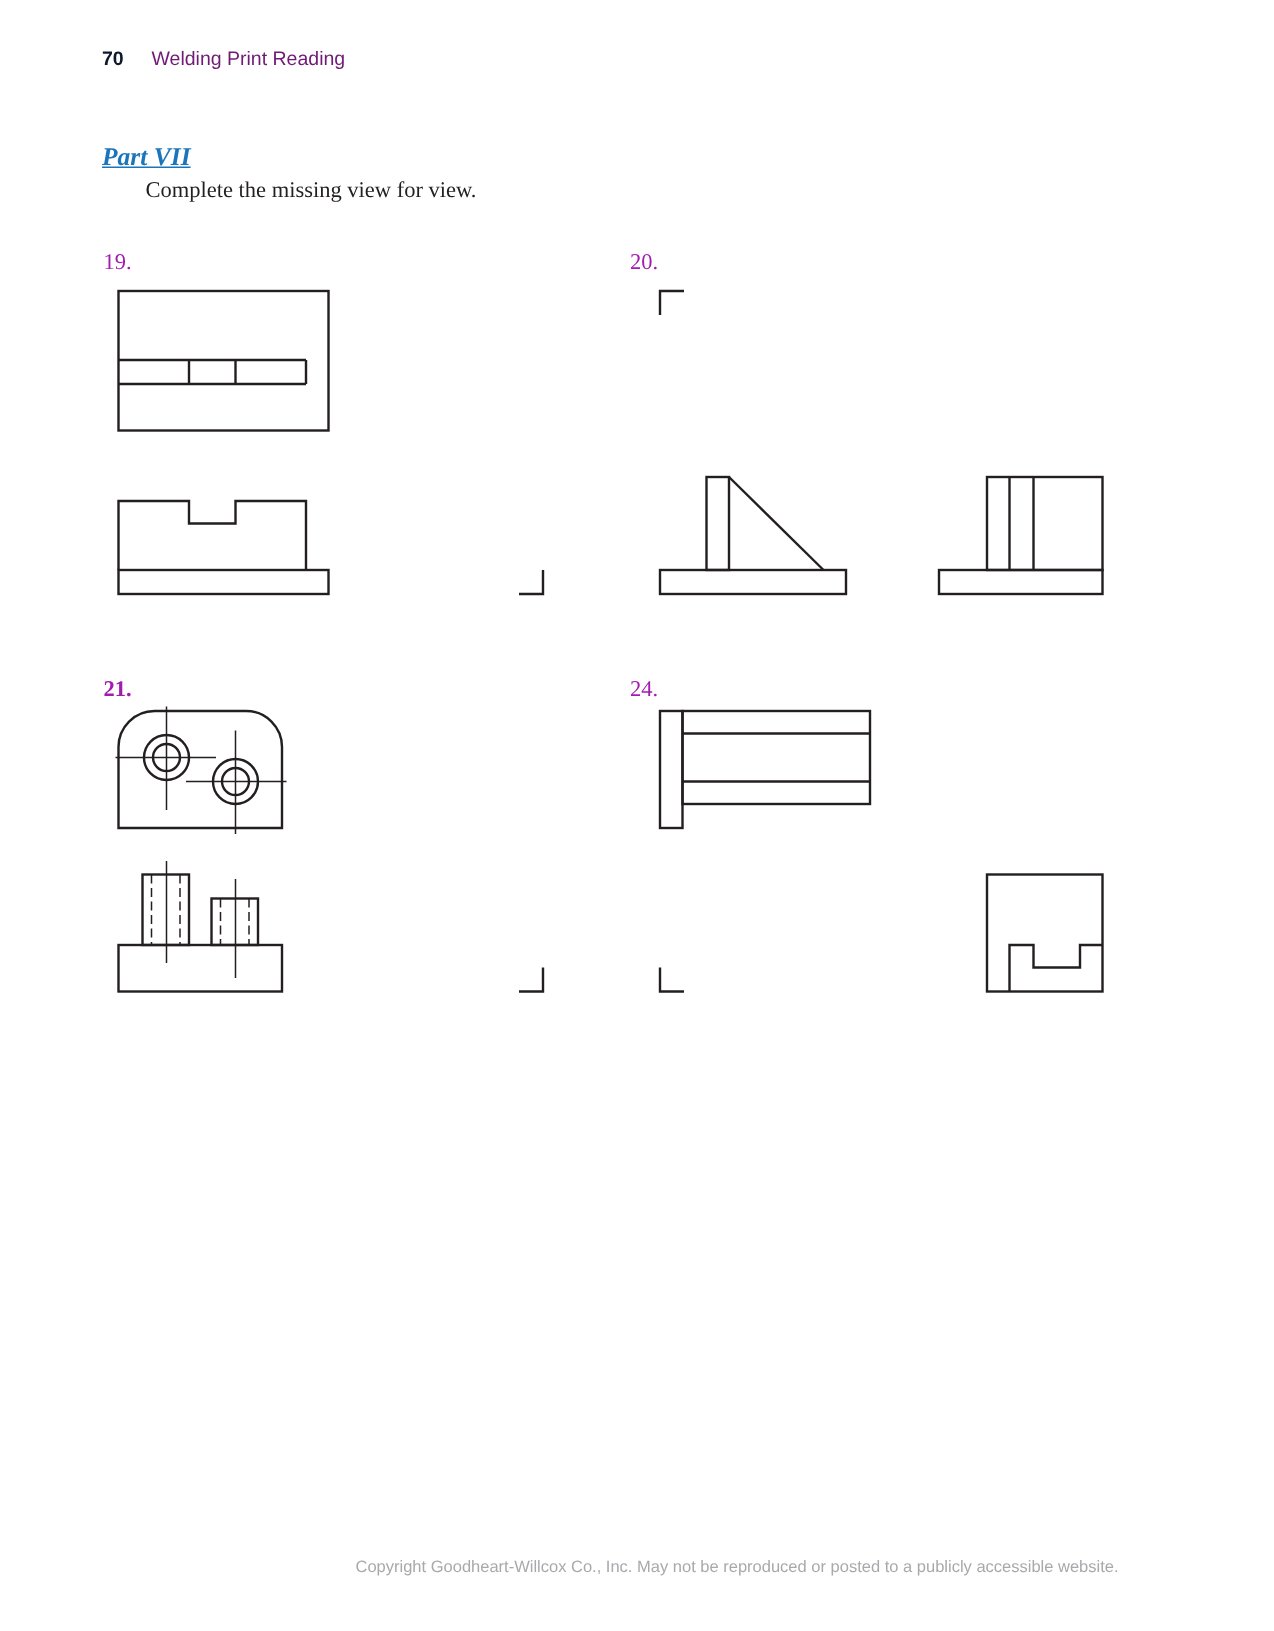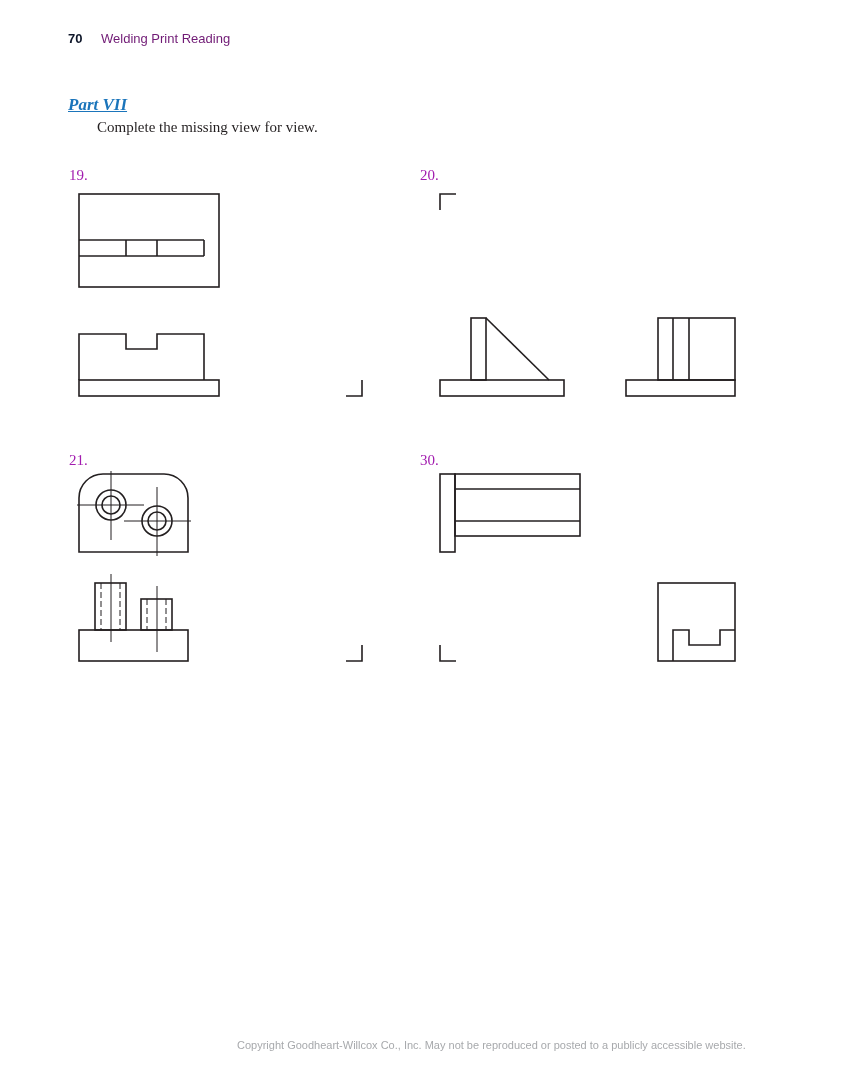--- a/index.html
+++ b/index.html
@@ -20,22 +20,22 @@
 <body>
 
 <div class="abs page-num">70</div>
 <div class="abs running-title">Welding Print Reading</div>
 
 <div class="abs part-title">Part VII</div>
 <div class="abs instructions">Complete the missing view for view.</div>
 
 <div class="abs problem-num" style="left:69px;top:167px;">19.</div>
 <div class="abs problem-num" style="left:420px;top:167px;">20.</div>
-<div class="abs problem-num" style="left:69px;top:452px;">21.</div>
-<div class="abs problem-num" style="left:420px;top:452px;">30.</div>
+<div class="abs problem-num" style="left:69px;top:452px;font-weight:bold;">21.</div>
+<div class="abs problem-num" style="left:420px;top:452px;">24.</div>
 
 <svg class="drawing" width="849" height="1087" viewBox="0 0 849 1087">
 
   <g>
     <rect class="ln" x="79" y="194" width="140" height="93"></rect>
     <line class="ln" x1="79" y1="240" x2="204" y2="240"></line>
     <line class="ln" x1="79" y1="256" x2="204" y2="256"></line>
     <line class="ln" x1="204" y1="240" x2="204" y2="256"></line>
     <line class="ln" x1="126" y1="240" x2="126" y2="256"></line>
     <line class="ln" x1="157" y1="240" x2="157" y2="256"></line>

